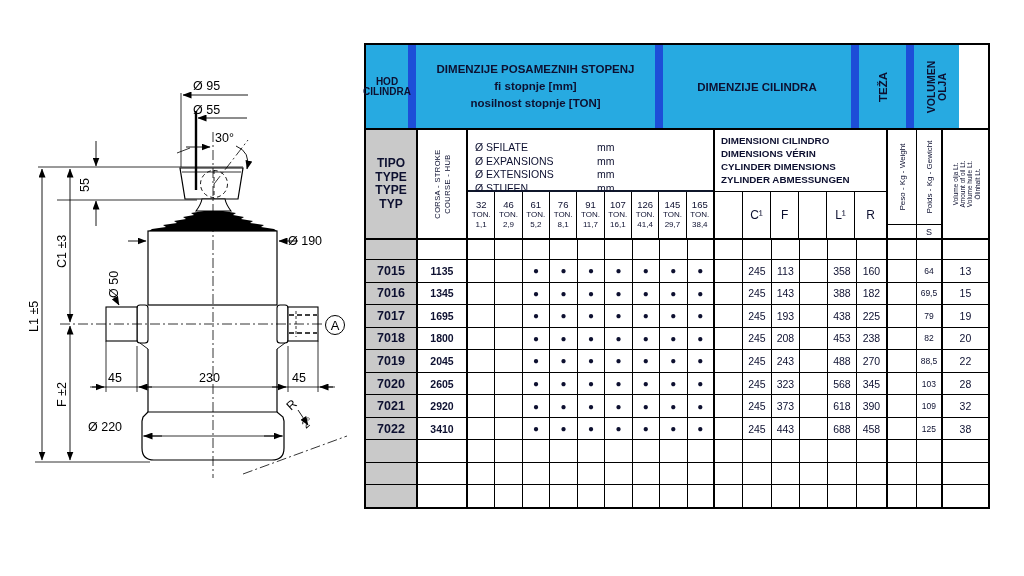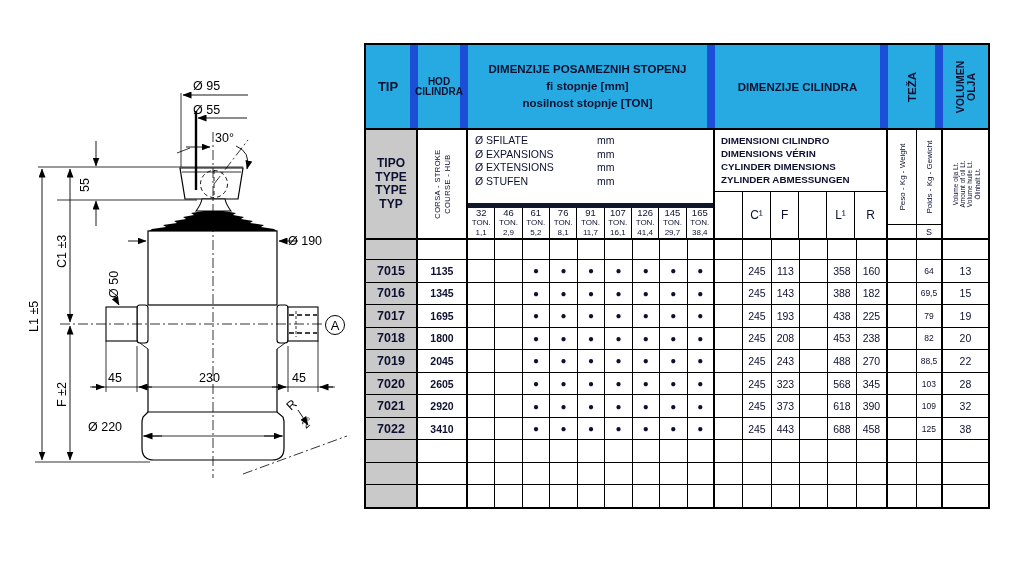--- a/index.html
+++ b/index.html
@@ -3,35 +3,35 @@
 <meta charset="utf-8">
 <style>
   *{margin:0;padding:0;box-sizing:border-box}
   html,body{width:1024px;height:576px;background:#fff;font-family:"Liberation Sans",sans-serif;color:#0d1030;overflow:hidden}
   .stage{position:absolute;left:0;top:0;width:1024px;height:576px;background:#fff}
   .diagram{position:absolute;left:0;top:0}
   
   .tbl{position:absolute;left:364px;top:43px;width:626px;height:466px;border:2px solid #000;display:flex;flex-direction:column;background:#fff}
   .band1{height:85px;flex:none;display:flex;border-bottom:2px solid #000}
   .bcell{background:#27aae1;border-right:8px solid #1d4ed8;display:flex;flex-direction:column;align-items:center;justify-content:center;font-weight:bold;text-align:center;position:relative}
-  .w-tip{width:52px}.w-hod{width:50px}.w-stg{width:247px}.w-cyl{width:173px}.w-wt{width:55px}.w-vol{width:45px;border-right:none}
+  .w-tip{width:52px}.w-hod{width:50px}.w-stg{width:247px}.w-cyl{width:196px}.w-wt{width:55px}.w-vol{width:45px;border-right:none}
   .h-tip{font-size:13px}
   .h-hod div{font-size:10px;line-height:10px}
   .w-stg div{font-size:11.5px;line-height:17px}
   .h-cyl{font-size:11.5px}
   .vt{position:absolute;left:50%;top:50%;transform:translate(-50%,-50%) rotate(-90deg);white-space:nowrap;text-align:center}
   .vt-teza{font-size:11.5px;font-weight:bold}
   .vt-vol div{font-size:10.5px;line-height:11px;font-weight:bold}
   .band2{height:110px;flex:none;display:flex;border-bottom:2px solid #000}
   .sh-tipo{width:52px;background:#c9c9c9;border-right:2px solid #000;display:flex;flex-direction:column;align-items:center;justify-content:center}
   .sh-tipo div{font-size:12px;line-height:13.5px;font-weight:bold}
   .sh-corsa{width:50px;border-right:2px solid #000;position:relative}
   .vt-corsa div{font-size:7.5px;line-height:9.5px;letter-spacing:.4px}
   .sh-stg{width:247px;border-right:2px solid #000;display:flex;flex-direction:column}
-  .legend{height:78px;border-bottom:5px solid #0f172a;padding:4px 0 0 7px;font-size:10.5px;line-height:13.5px}
+  .legend{height:62px;border-bottom:2px solid #0f172a;padding:11px 0 0 7px;font-size:10.5px;line-height:13.5px}
   .lline{display:flex}.ll{width:122px}
   .cells{flex:1;display:flex}
   .scell{flex:1;border-right:1px solid #000;display:flex;flex-direction:column;justify-content:center;text-align:center;font-size:8px;line-height:10px}
   .scell:last-child{border-right:none}
   .scell .dia{font-size:9.5px}
   .sh-cylg{width:173px;border-right:2px solid #000;display:flex;flex-direction:column}
   .legend2{height:62px;border-bottom:1px solid #000;padding:4px 0 0 6px;font-weight:bold;font-size:9.8px;line-height:13px;white-space:nowrap}
   .ccell{border-right:1px solid #000;display:flex;align-items:center;justify-content:center;font-size:12px}
   .ccell:last-child{border-right:none}
   .sh-wcol{display:flex;flex-direction:column}
@@ -149,21 +149,20 @@
       <text transform="translate(291,411) rotate(-42)">R</text>
       <text transform="translate(306,429) rotate(-42)" style="font-size:11px">2°</text>
       <circle cx="335" cy="325" r="9.5" fill="#fff" stroke="#000"></circle>
       <text x="335" y="329.5" text-anchor="middle" style="font-size:13px">A</text>
     </g>
   </svg>
 
   <div class="tbl">
 
     <div class="band1">
-      <div class="bcell w-tip h-tip">TIP</div>
       <div class="bcell w-hod h-hod">
         <div>HOD</div>
         <div>CILINDRA</div>
       </div>
       <div class="bcell w-stg">
         <div>DIMENZIJE POSAMEZNIH STOPENJ</div>
         <div>fi stopnje [mm]</div>
         <div>nosilnost stopnje [TON]</div>
       </div>
       <div class="bcell w-cyl h-cyl">DIMENZIJE CILINDRA</div>

